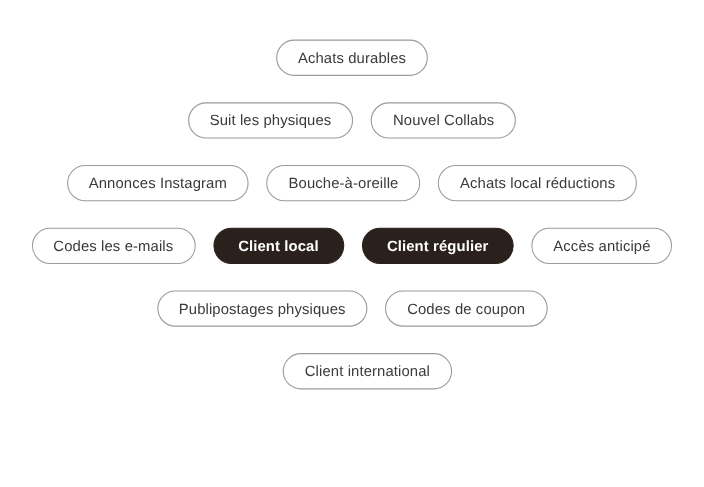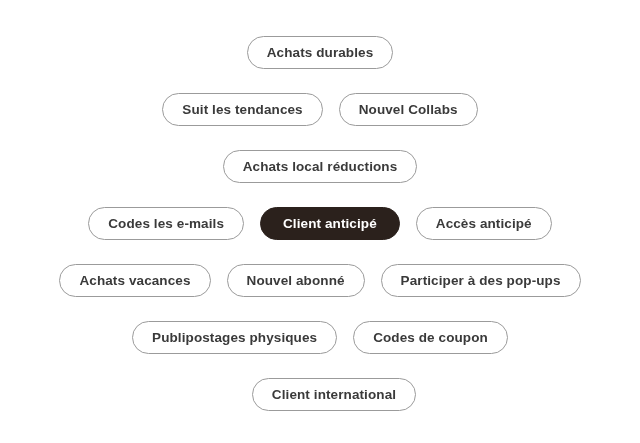--- a/index.html
+++ b/index.html
@@ -45,21 +45,21 @@
     align-items: center;
     justify-content: center;
     height: 33px;
     box-sizing: border-box;
     padding: 0 19px;
     border-radius: 17px;
     border: 1px solid #9b9b9b;
     background: #ffffff;
     color: #3a3a3a;
     font-size: 13.5px;
-    font-weight: 700;
+    font-weight: 400;
     line-height: 1;
     letter-spacing: 0.1px;
     white-space: nowrap;
   }
 
   .tag-pill.highlight {
     background: #2b211c;
     border-color: #2b211c;
     color: #ffffff;
     font-weight: 700;
@@ -67,35 +67,33 @@
   }
 </style>
 </head>
 <body>
 
 <div id="tag-cloud">
     <div class="tag-row">
       <div class="tag-pill">Achats durables</div>
     </div>
     <div class="tag-row">
-      <div class="tag-pill">Suit les tendances</div>
+      <div class="tag-pill">Suit les physiques</div>
       <div class="tag-pill">Nouvel Collabs</div>
     </div>
     <div class="tag-row">
+      <div class="tag-pill">Annonces Instagram</div>
+      <div class="tag-pill">Bouche-à-oreille</div>
       <div class="tag-pill">Achats local réductions</div>
     </div>
     <div class="tag-row">
       <div class="tag-pill">Codes les e-mails</div>
-      <div class="tag-pill highlight">Client anticipé</div>
+      <div class="tag-pill highlight">Client local</div>
+      <div class="tag-pill highlight">Client régulier</div>
       <div class="tag-pill">Accès anticipé</div>
-    </div>
-    <div class="tag-row">
-      <div class="tag-pill">Achats vacances</div>
-      <div class="tag-pill">Nouvel abonné</div>
-      <div class="tag-pill">Participer à des pop-ups</div>
     </div>
     <div class="tag-row">
       <div class="tag-pill">Publipostages physiques</div>
       <div class="tag-pill">Codes de coupon</div>
     </div>
     <div class="tag-row">
       <div class="tag-pill">Client international</div>
     </div>
   </div>
 

